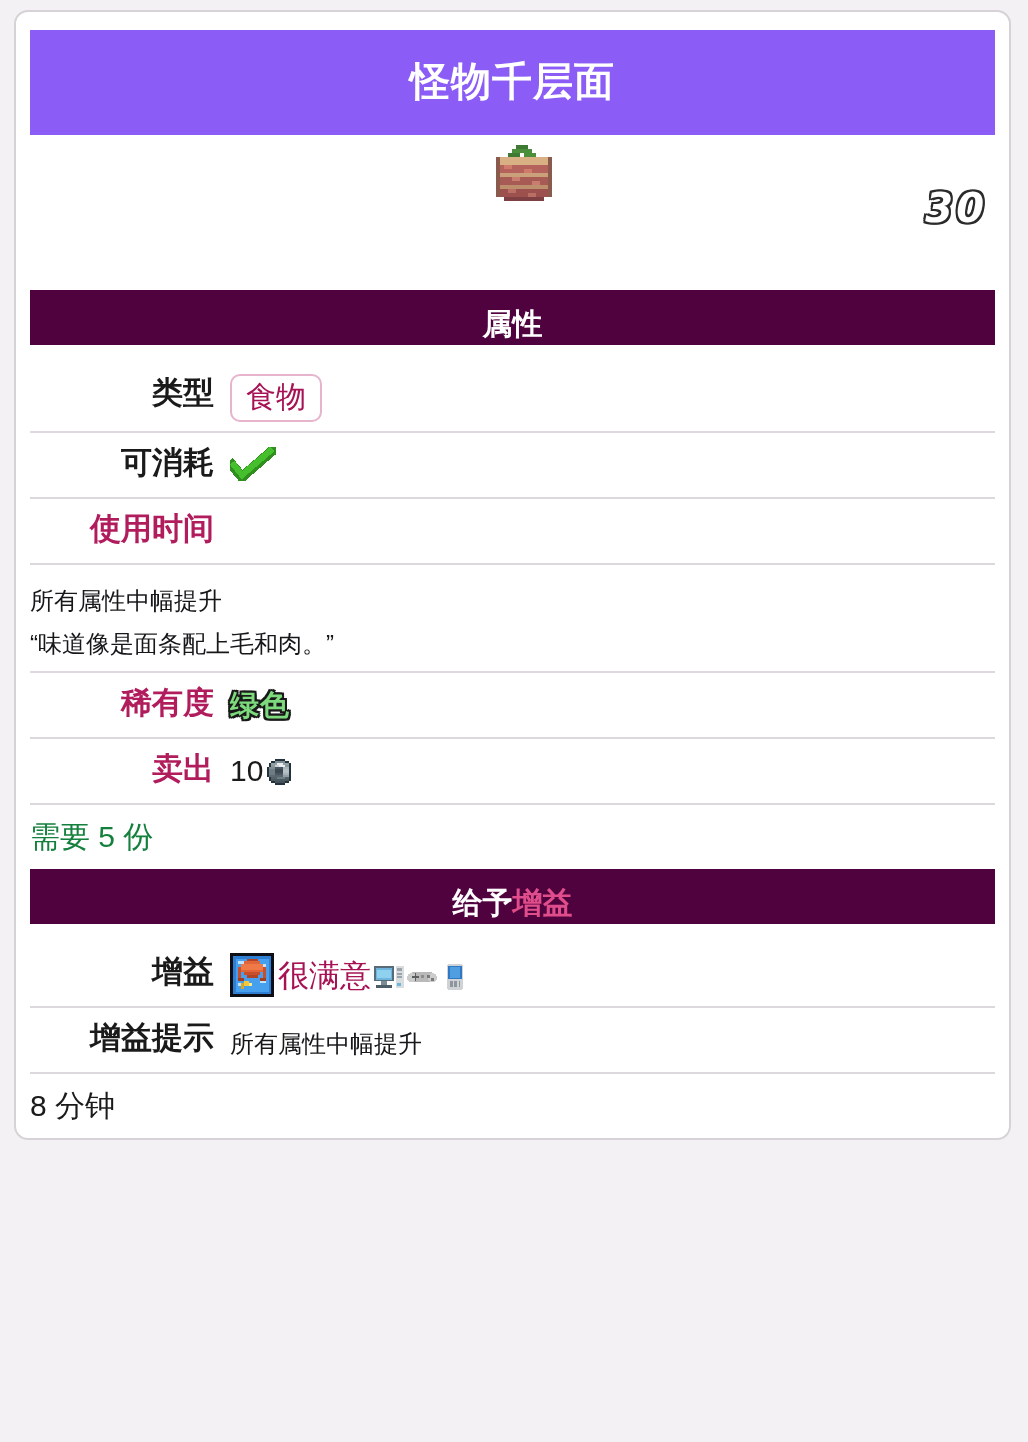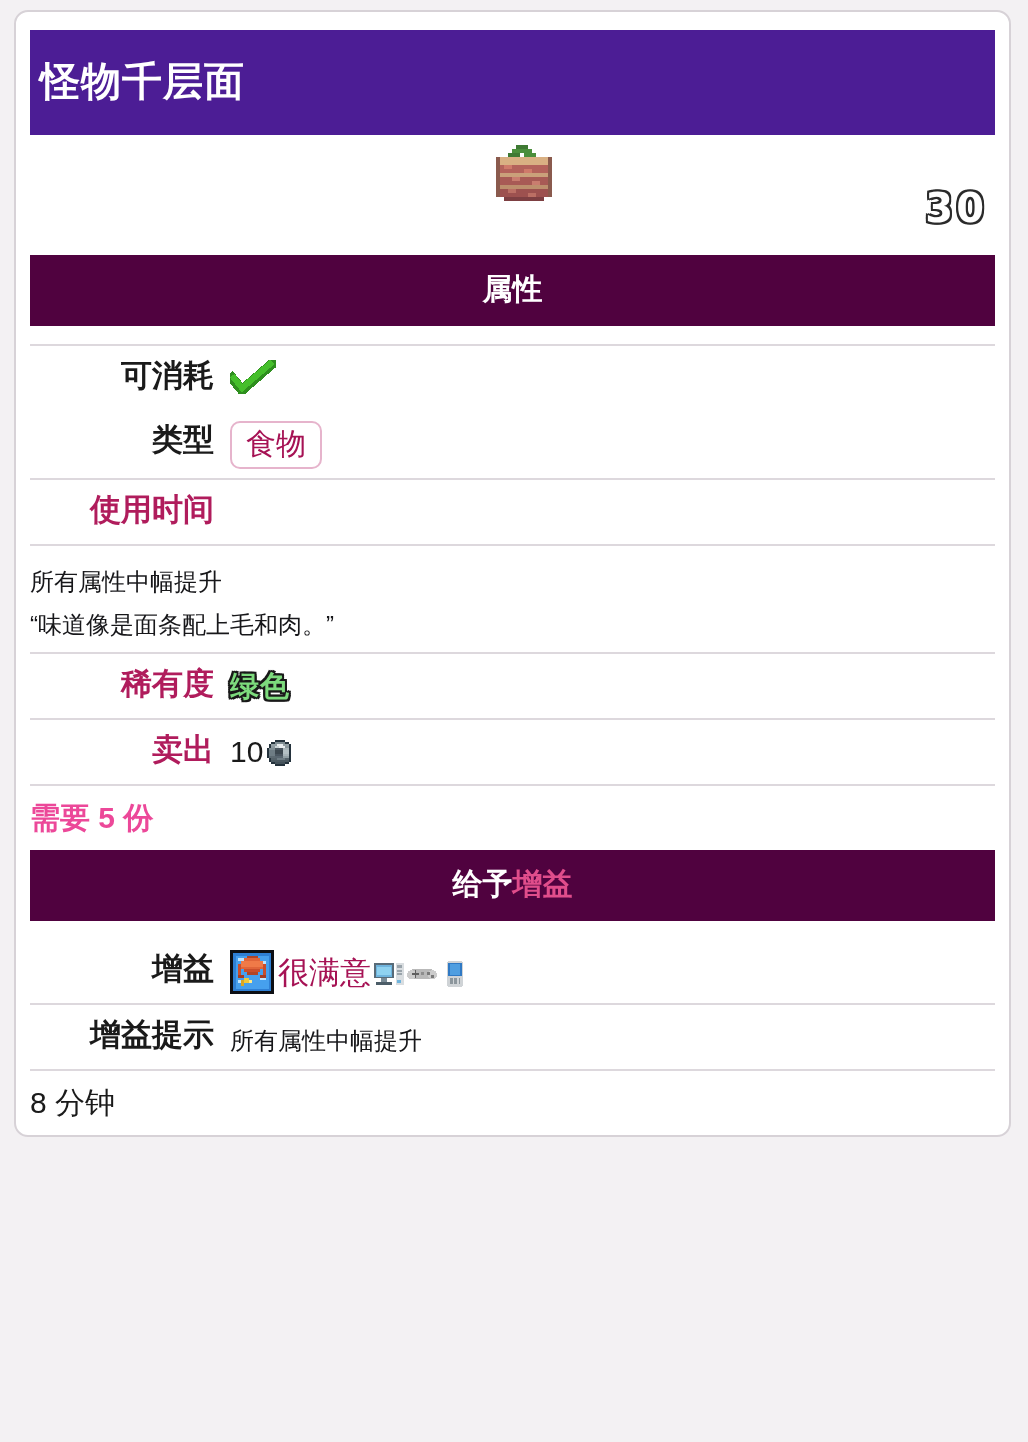--- a/index.html
+++ b/index.html
@@ -20,45 +20,47 @@
     top: 10px;
     width: 997px;
     background: #ffffff;
     border: 2px solid #d7d2d7;
     border-radius: 14px;
     box-sizing: border-box;
   }
 
   
   .ib-title {
-    background: #4c1d95;
+    background: #8b5cf6;
     color: #ffffff;
     font-size: 40px;
     font-weight: bold;
+    text-align: center;
     padding: 24px 10px 26px;
     margin: 18px 14px 0 14px;
     letter-spacing: 1px;
   }
   .ib-section {
     background: #50023f;
     color: #ffffff;
     font-size: 30px;
     font-weight: bold;
     text-align: center;
-    padding: 14px 10px 16px;
+    padding: 14px 10px 0;
     margin: 0 14px;
   }
   .ib-section .lnk-on-dark {
     color: #e04d8b;
   }
 
   
   .ib-image-area {
     position: relative;
-    height: 120px;
+    height: 155px;
+    font-style: italic;
   }
   .item-sprite {
     position: absolute;
     left: 476px;
     top: 10px;
     width: 64px;
     height: 60px;
     image-rendering: pixelated;
   }
   .stack-count {
@@ -147,21 +149,21 @@
   }
 
   .coin {
     display: inline-block;
     width: 26px; height: 26px;
     vertical-align: -4px;
     margin-left: 4px;
     image-rendering: pixelated;
   }
 
-  .research-text { color: #ec4899; font-weight: bold; font-size: 30px; }
+  .research-text { color: #15803d; font-weight: normal; font-size: 30px; }
 
   .buff-icon {
     display: inline-block;
     width: 44px; height: 44px;
     vertical-align: -11px;
     margin-right: 4px;
     image-rendering: pixelated;
   }
   .buff-name { color: #a61254; font-size: 31px; }
   .plat-icon {
@@ -202,34 +204,34 @@
     </svg>
     <div class="stack-count">30</div>
   </div>
 
   <div class="ib-section">
     <span>属性</span>
   </div>
 
   <div class="ib-rows">
 
+    <div class="row first">
+      <div class="row-label">类型</div>
+      <div class="row-value">
+        <span class="type-badge">食物</span>
+      </div>
+    </div>
+
     <div class="row">
       <div class="row-label">可消耗</div>
       <div class="row-value">
         <svg class="check-icon" width="46" height="34" viewBox="0 0 23 17" shape-rendering="crispEdges">
           <path d="M1 9 L6 15 L21 2" stroke="#2f8f1f" stroke-width="5" fill="none" stroke-linecap="square"></path>
           <path d="M2 9 L6 14 L20 2" stroke="#45bf2b" stroke-width="3" fill="none" stroke-linecap="square"></path>
         </svg>
-      </div>
-    </div>
-
-    <div class="row first">
-      <div class="row-label">类型</div>
-      <div class="row-value">
-        <span class="type-badge">食物</span>
       </div>
     </div>
 
     <div class="row">
       <div class="row-label link">使用时间</div>
     </div>
 
     <div class="row">
       <div class="row-value">
         <div class="value-italic">所有属性中幅提升</div>

